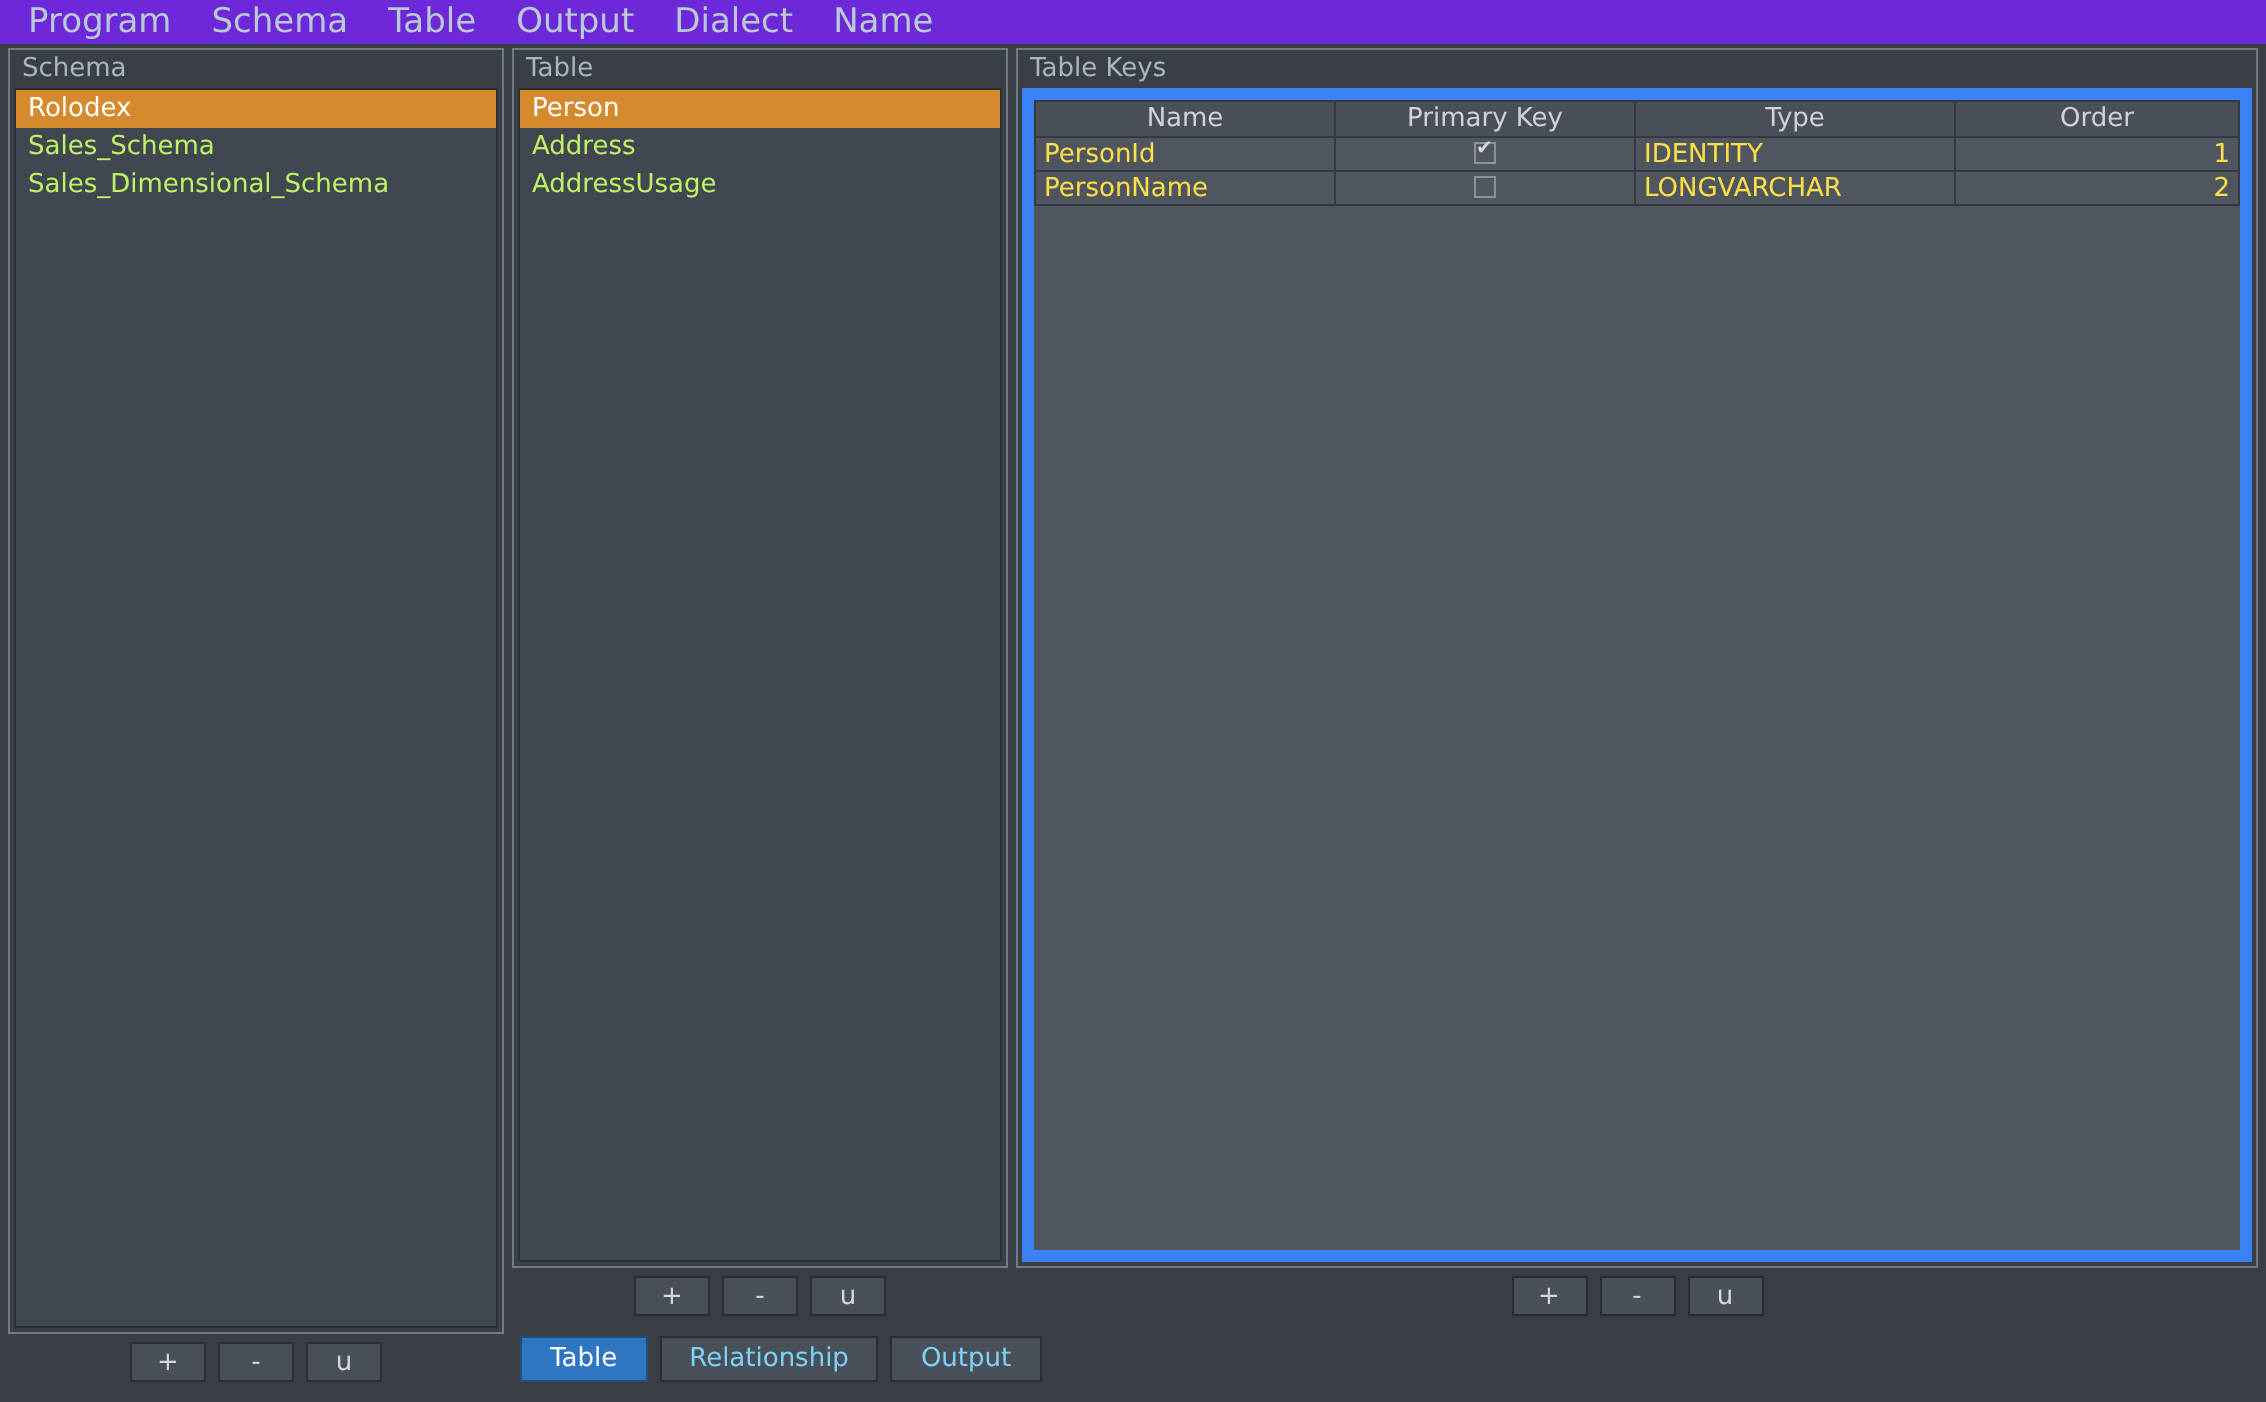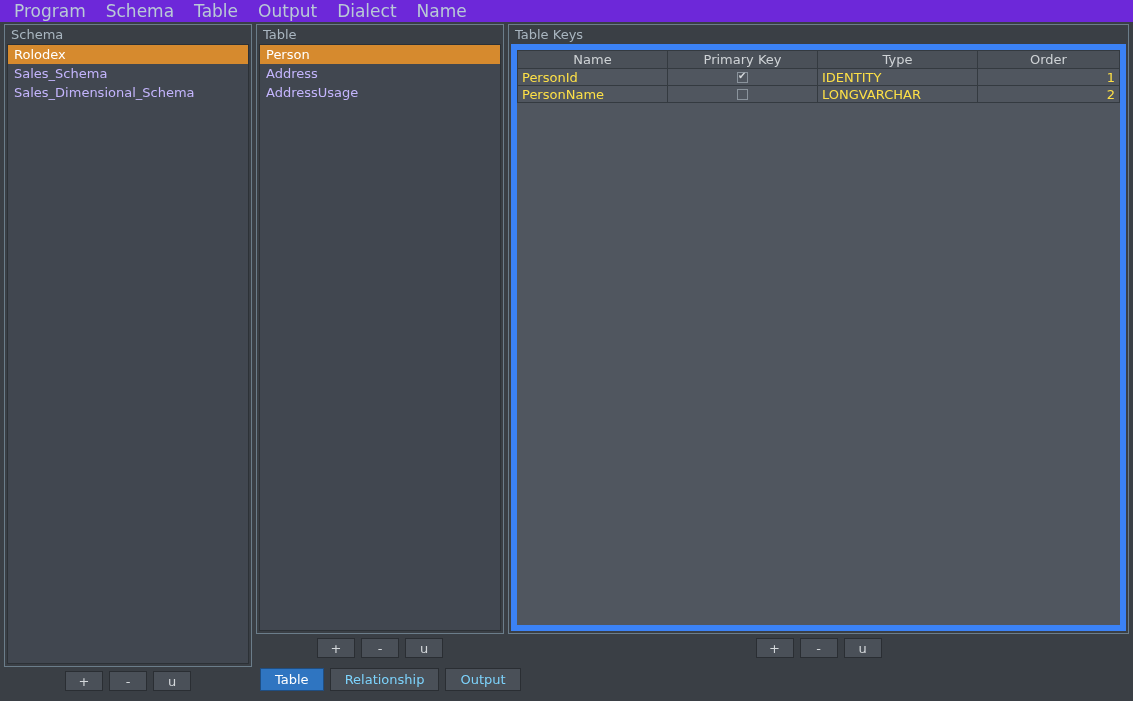--- a/index.html
+++ b/index.html
@@ -61,21 +61,21 @@
   }
   .list {
     flex: 1 1 auto;
     background: #414750;
     margin: 0 2px 2px 2px;
     border: 1px solid #2c3136;
     overflow: hidden;
   }
   .list-item {
     padding: 1px 6px;
-    color: #c4b5fd;
+    color: #bef264;
     line-height: 17px;
     font-size: 13px;
     white-space: nowrap;
   }
   .list-item.selected {
     background: #d68a2e;
     color: #ffffff;
   }
   .btnbar {
     display: flex; justify-content: center; gap: 6px;

